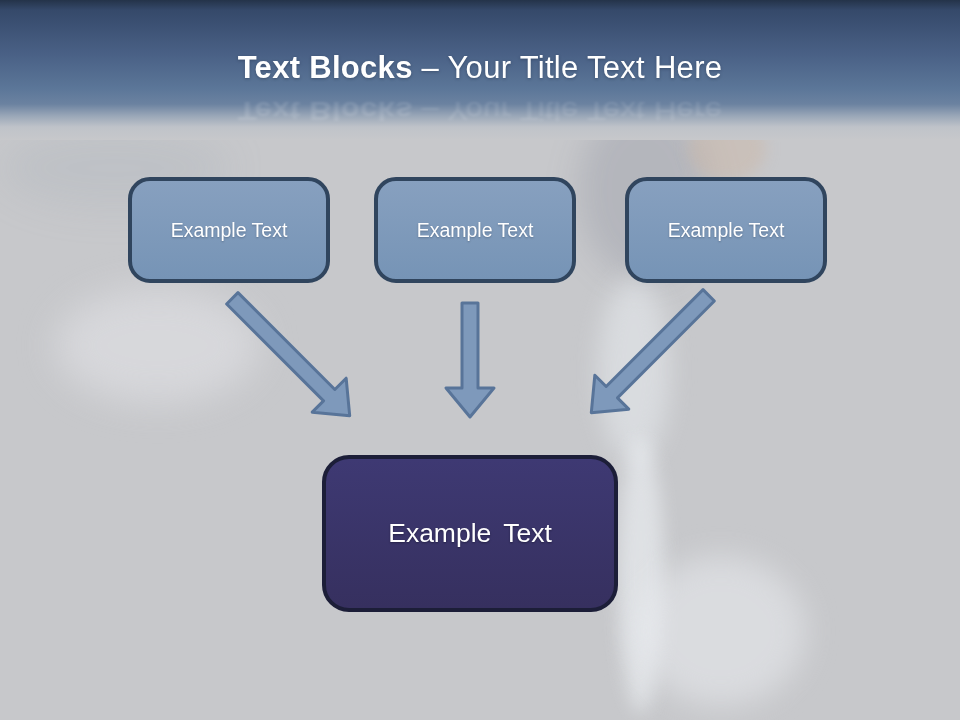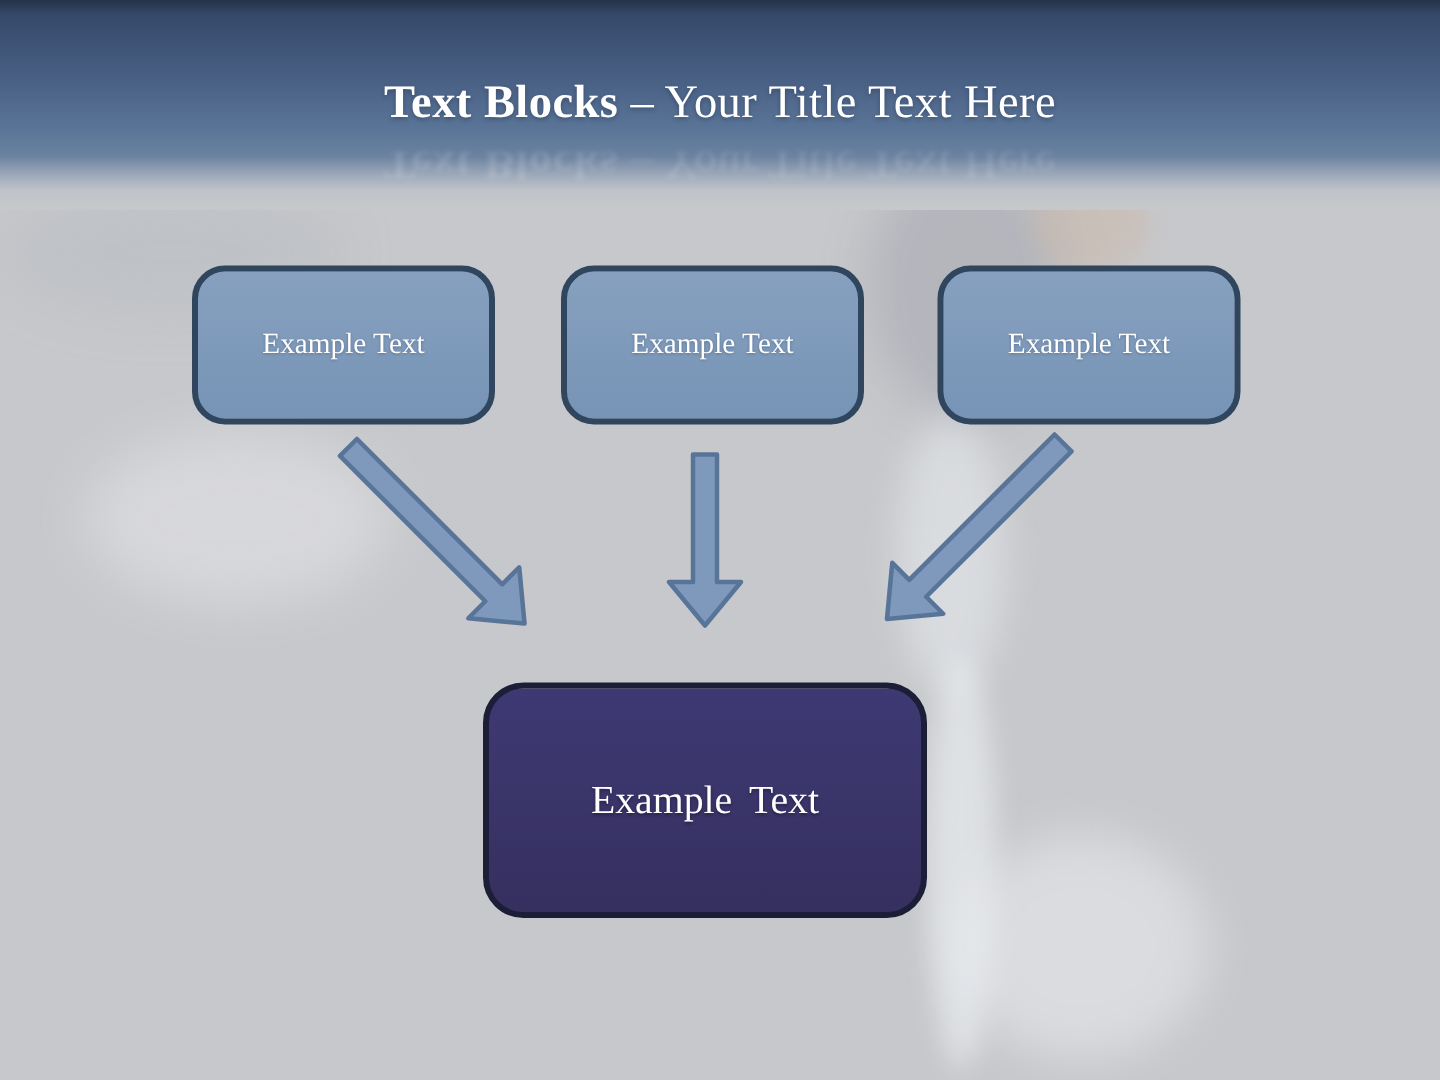--- a/index.html
+++ b/index.html
@@ -15,21 +15,21 @@
     --title-text:#ffffff;
     --box-text:#ffffff;
   }
   *{margin:0;padding:0;box-sizing:border-box;}
   html,body{background:#9a9a9e;}
   .slide{
     position:relative;
     width:960px;height:720px;
     overflow:hidden;
     background:var(--canvas-bg);
-    font-family:Liberation Serif, serif;
+    font-family:Liberation Sans, sans-serif;
     padding-left:28px;
   }
   
   .blob{position:absolute;border-radius:50%;pointer-events:none;}
   .blob.head  {left:578px;top:103px;width:132px;height:175px;background:rgba(95,102,120,.18);filter:blur(16px);}
   .blob.hand  {left:688px;top:116px;width:78px;height:66px;background:rgba(206,182,162,.42);filter:blur(7px);}
   .blob.torso {left:598px;top:278px;width:72px;height:185px;background:rgba(236,239,244,.5);filter:blur(12px);}
   .blob.legs  {left:618px;top:438px;width:46px;height:275px;background:rgba(243,245,249,.55);filter:blur(9px);}
   .blob.swirl {left:636px;top:556px;width:170px;height:150px;background:rgba(238,240,244,.5);filter:blur(15px);}
   .blob.wisp-left{left:55px;top:288px;width:205px;height:115px;background:rgba(234,236,240,.45);filter:blur(18px);}

